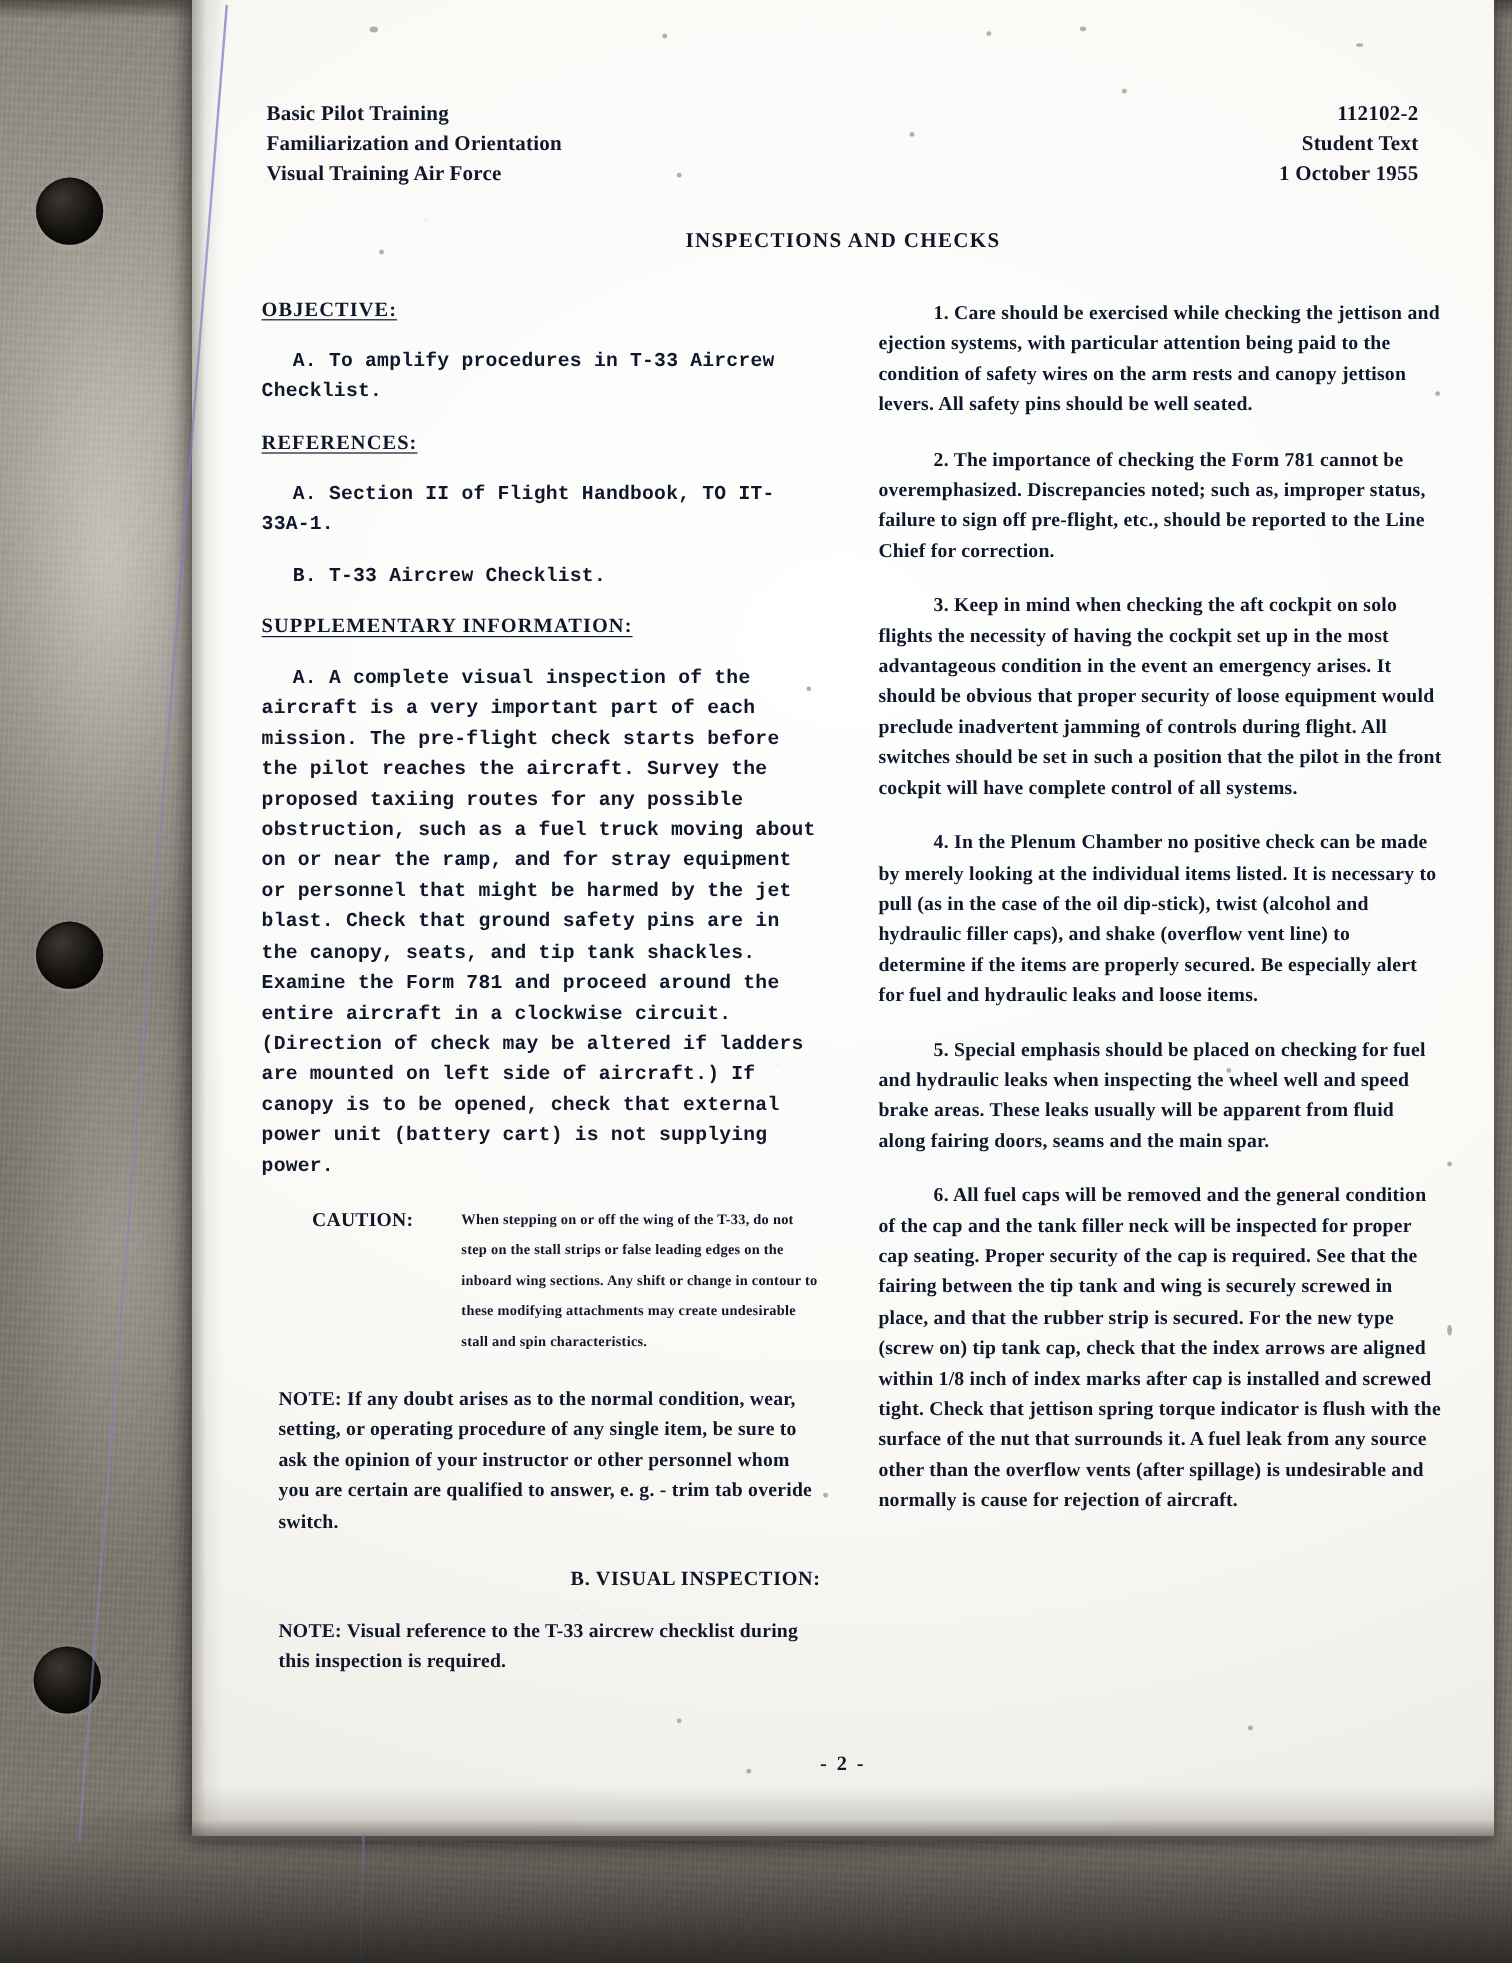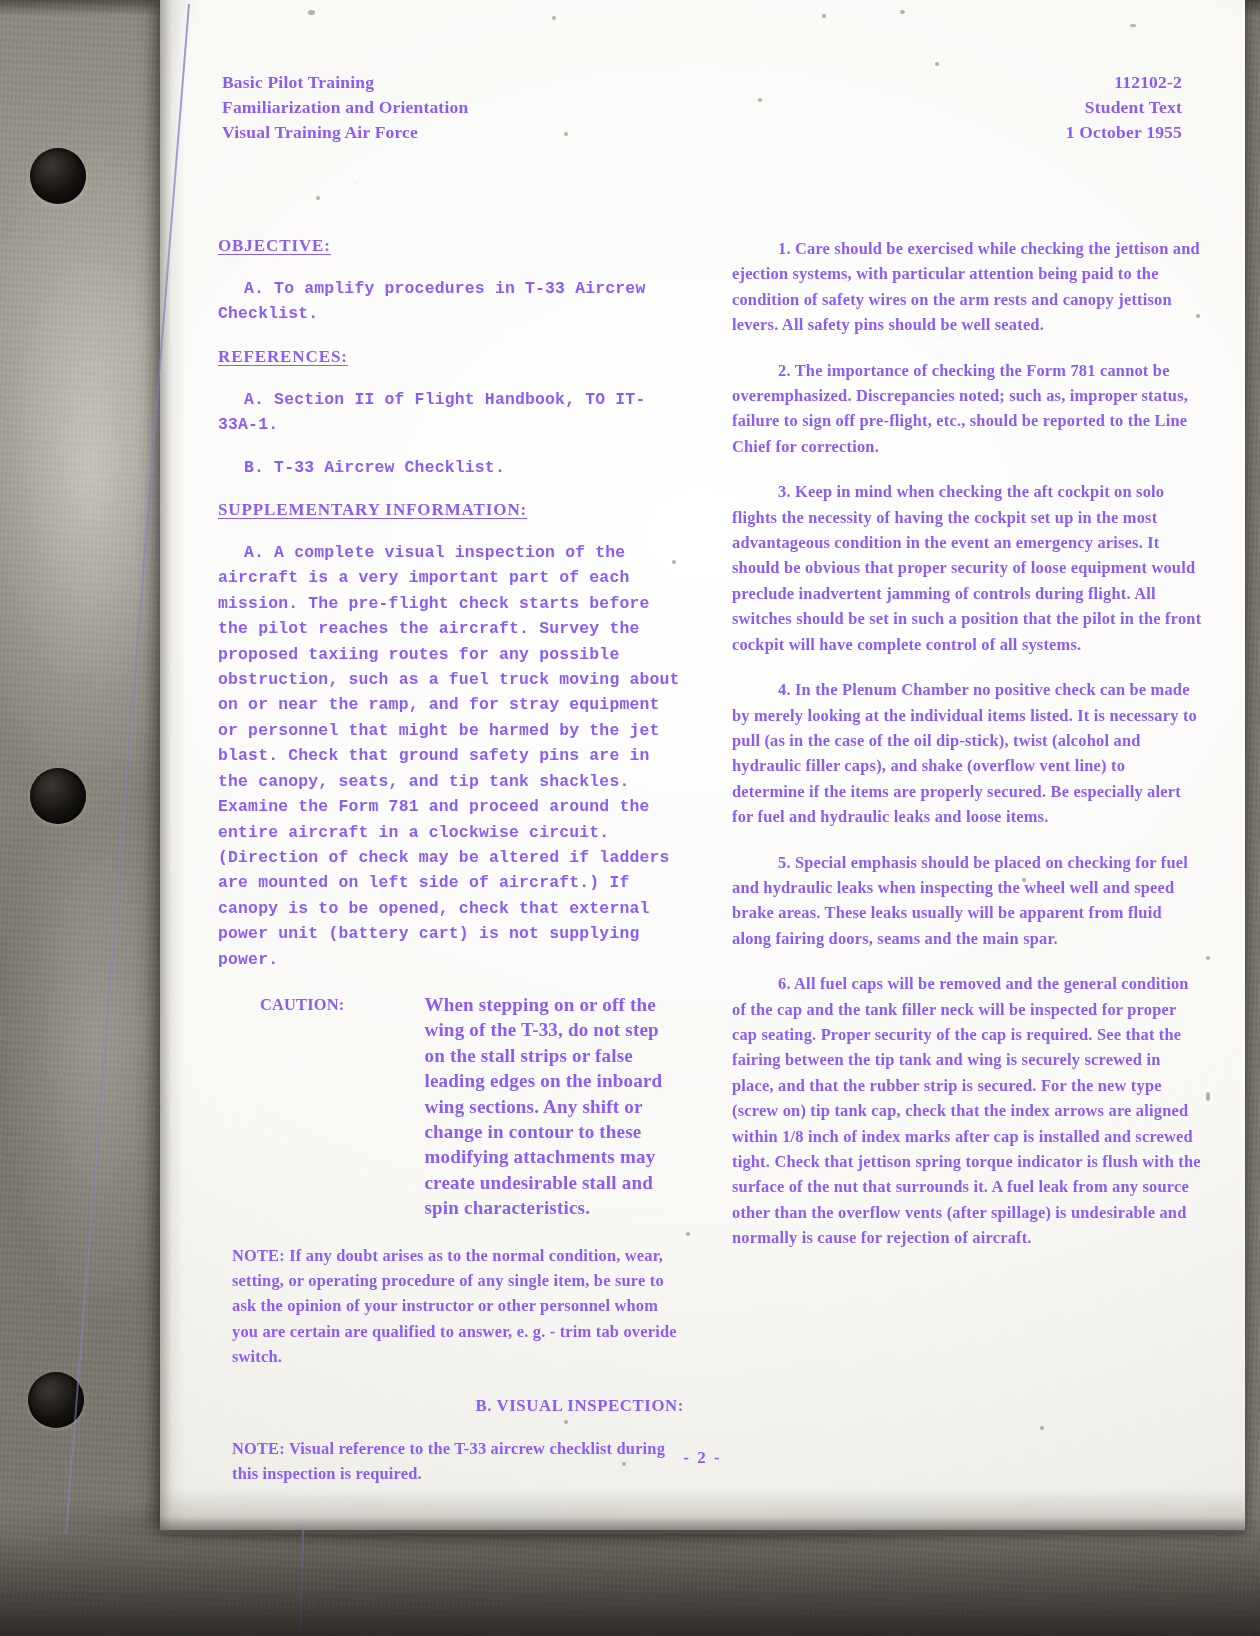--- a/index.html
+++ b/index.html
@@ -132,23 +132,23 @@
   }
   #scratch-lower {
     left: 302px; top: 1528px; height: 112px;
     transform: rotate(1.5deg);
     background: rgba(128,130,196,.55);
   }
 
   
   .content {
     position: absolute;
-    left: 0; top: 0;
+    left: 0; top: 12px;
     width: 100%; height: 100%;
-    color: #8b5cf6;
+    color: #0f172a;
   }
   .typed {
     font-family: "Liberation Serif", "DejaVu Serif", serif;
     font-weight: 700;
     letter-spacing: .2px;
   }
 
   
   .doc-header {
     position: absolute;
@@ -210,24 +210,23 @@
     margin: 2px 0 22px 42px;
     gap: 24px;
   }
   .caution-label {
     font-size: 16.4px;
     line-height: 25.4px;
     white-space: nowrap;
     margin-right: 16px;
   }
   .caution-text {
-    font-size: 19px;
+    font-size: 12px;
     line-height: 25.4px;
     white-space: pre-line;
-    margin-left: 40px;
   }
 
   .note-block {
     font-size: 16.4px;
     line-height: 25.4px;
     margin: 0 0 22px 14px;
     white-space: pre-line;
   }
   .subsection-head {
     font-size: 16.8px;
@@ -285,20 +284,21 @@
           <div class="line">Familiarization and Orientation</div>
           <div class="line">Visual Training Air Force</div>
         </div>
         <div class="right-lines">
           <div class="line">112102-2</div>
           <div class="line">Student Text</div>
           <div class="line">1 October 1955</div>
         </div>
       </div>
 
+      <div class="doc-title">INSPECTIONS AND CHECKS</div>
 
       <div class="columns">
 
         <div class="col left">
 
           <div class="section-head">OBJECTIVE:</div>
           <p class="para indent">A.  To amplify procedures in T-33 Aircrew Checklist.</p>
 
           <div class="section-head">REFERENCES:</div>
           <p class="para indent tight">A.  Section II of Flight Handbook, TO IT-33A-1.</p>

